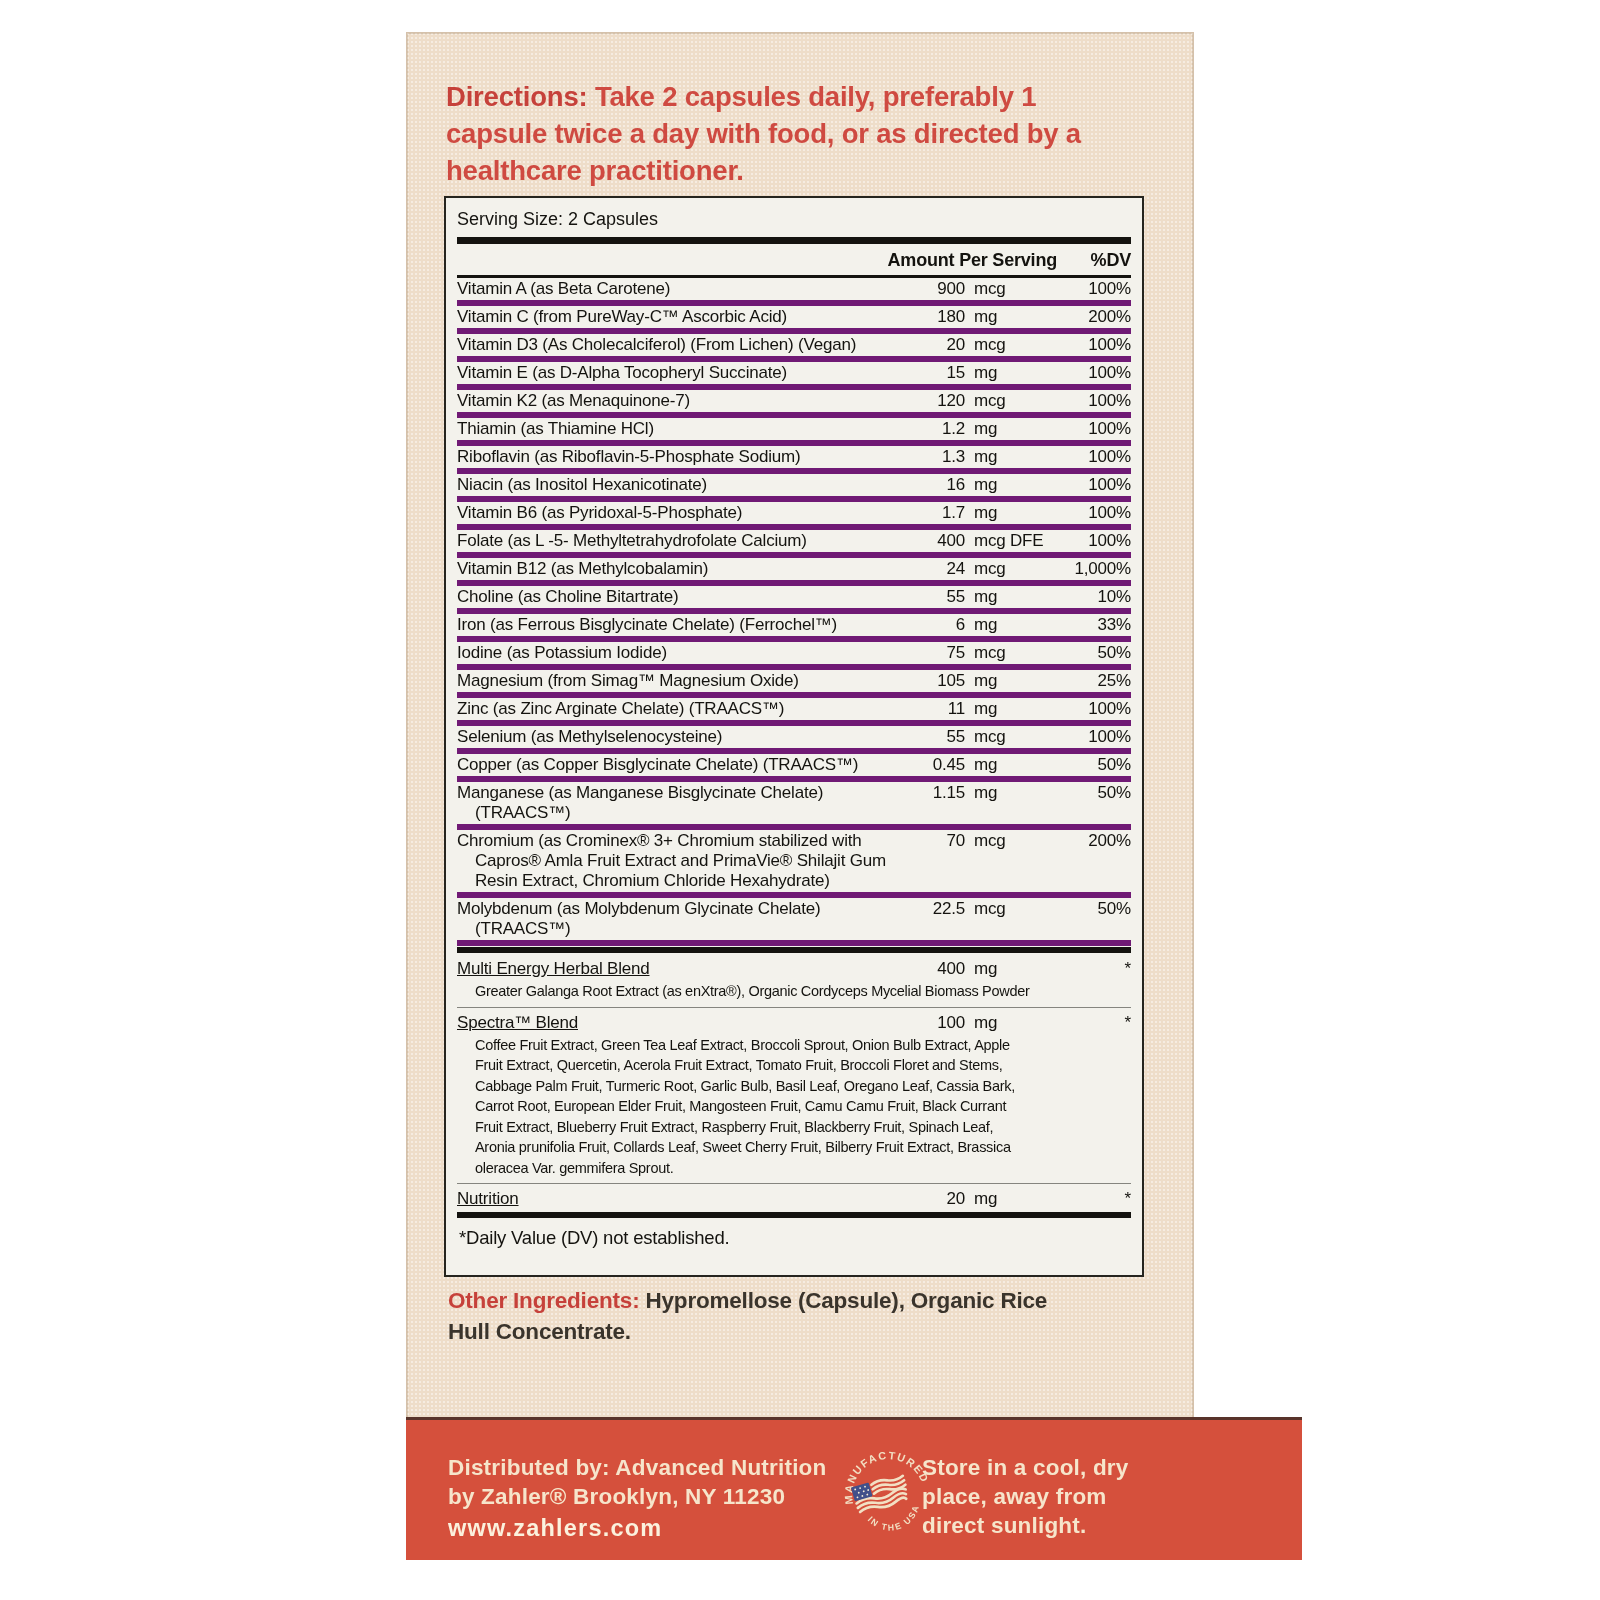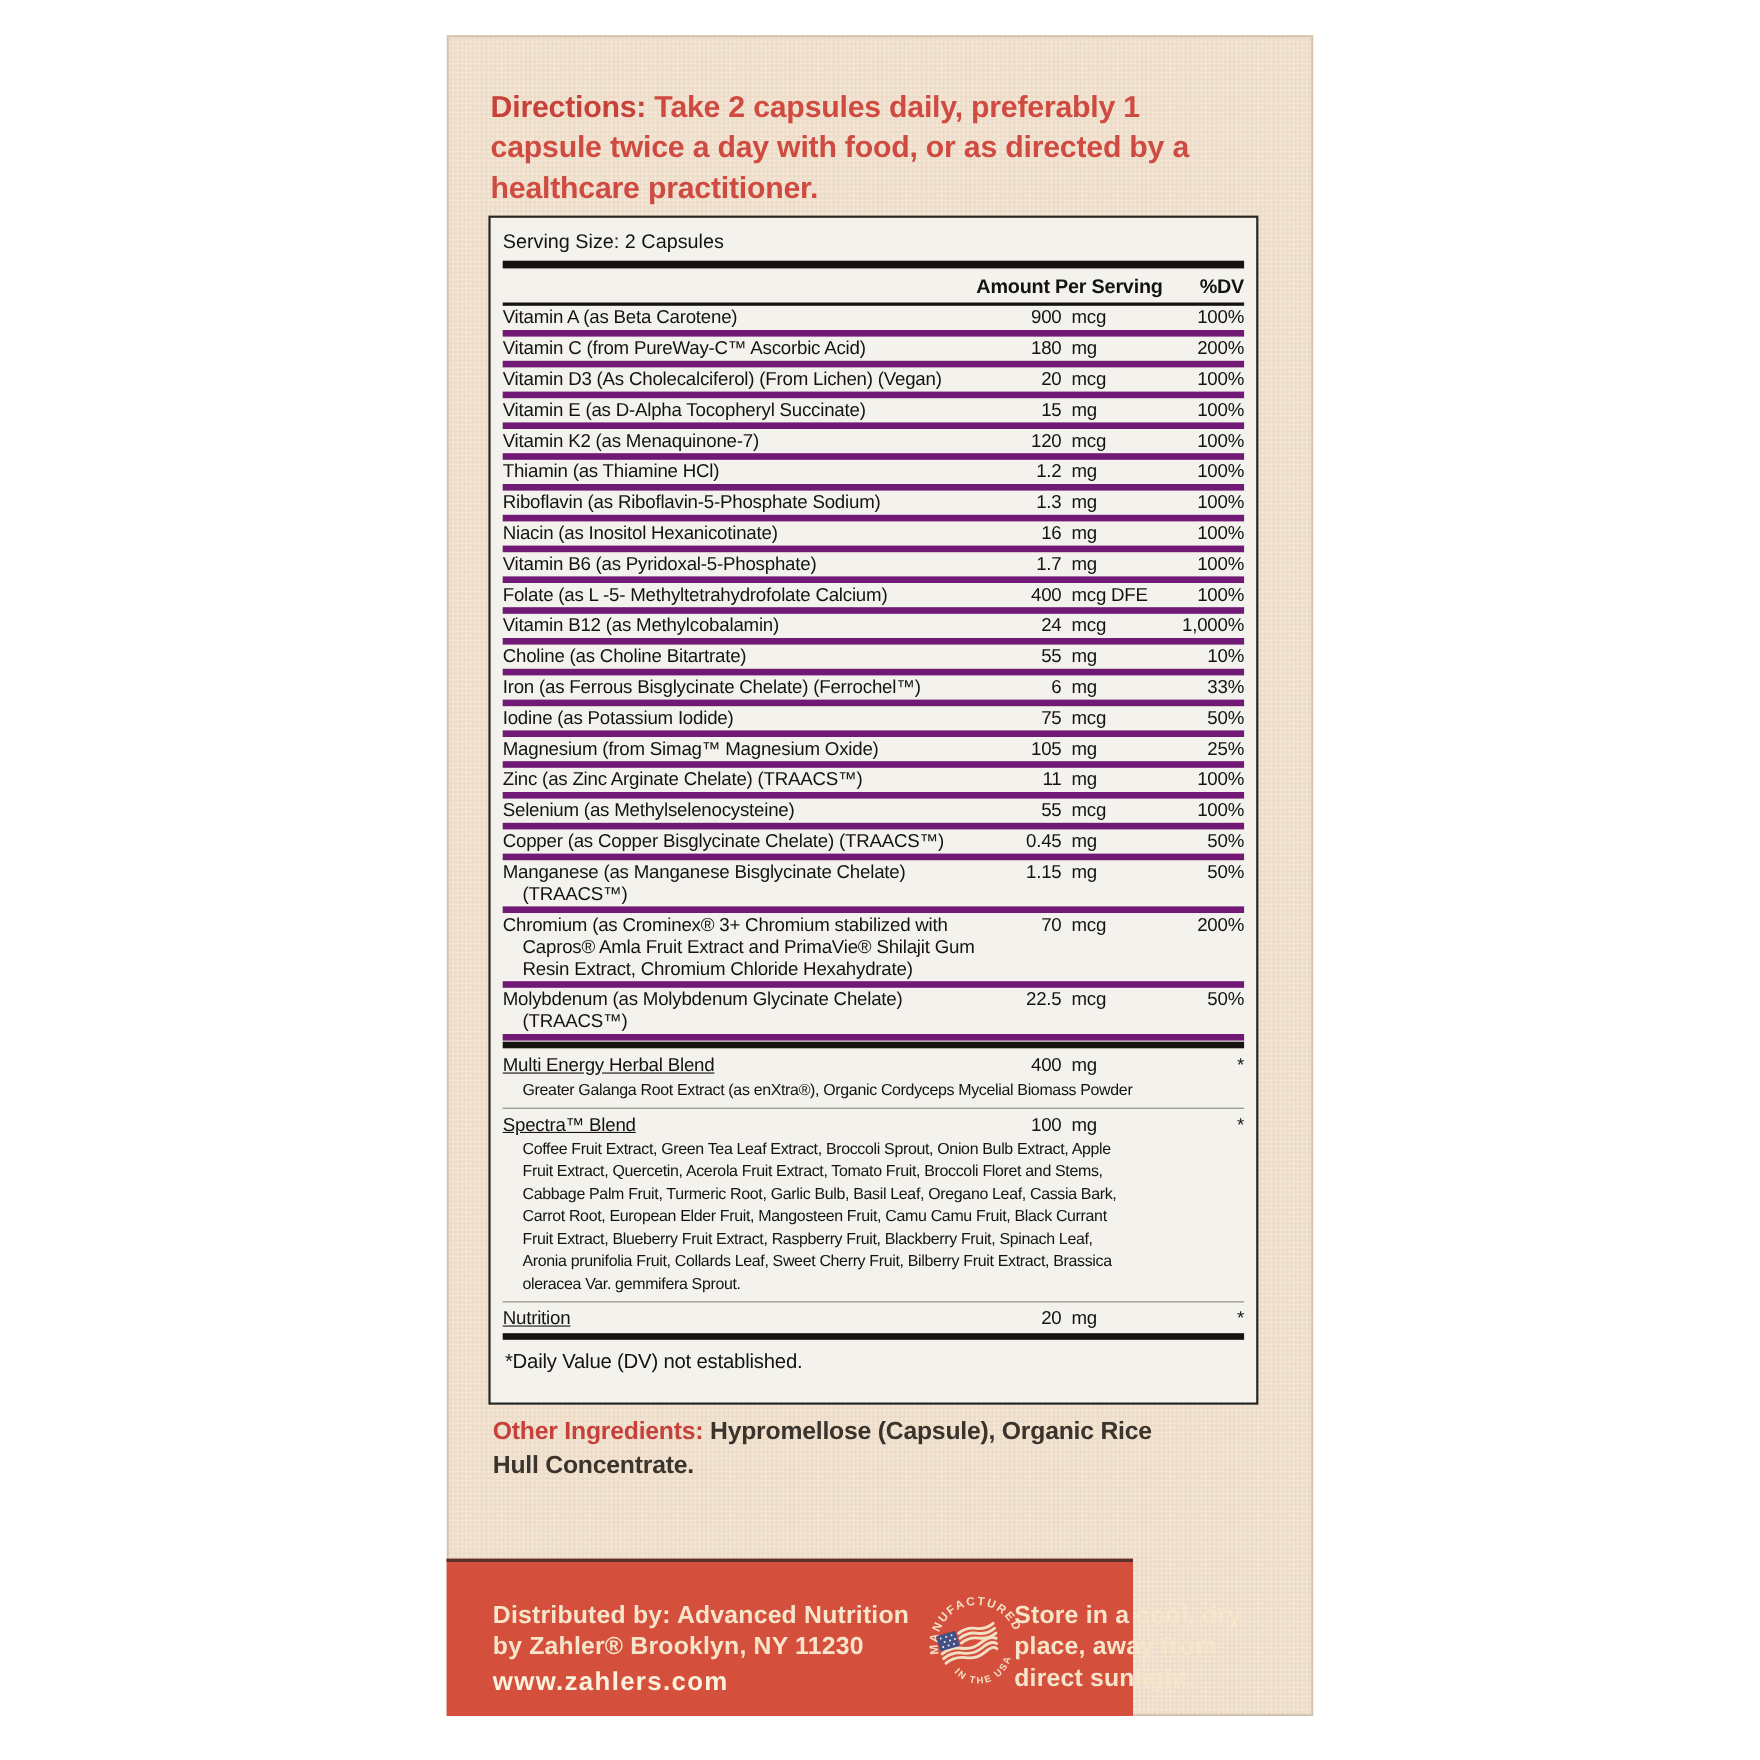--- a/index.html
+++ b/index.html
@@ -50,21 +50,21 @@
   .bdetails{font-size:14.5px;line-height:20.5px;letter-spacing:-.3px;padding:0 0 5px 18px;max-width:560px;}
   .ffoot{font-size:18.5px;padding:8px 0 0 2px;letter-spacing:-.2px;}
   
   .other{
     position:absolute;left:42px;top:1253px;width:610px;
     font-size:22.5px;line-height:31px;font-weight:600;color:#3a342c;letter-spacing:-.2px;
   }
   .other .olabel{color:#c6413a;font-weight:800;}
   
   .redbar{
-    position:absolute;left:0;top:1385px;width:624px;height:143px;box-sizing:border-box;
+    position:absolute;left:0;top:1385px;width:896px;height:143px;box-sizing:border-box;
     background:#d5503c;border-top:3px solid #58332a;
   }
   .dist{position:absolute;left:42px;top:33px;color:#f6e5cb;font-size:22.5px;line-height:29px;font-weight:600;letter-spacing:.2px;}
   .dist .web{font-weight:800;font-size:23.5px;letter-spacing:1.2px;color:#fbf1dd;margin-top:3px;}
   .seal{position:absolute;left:434px;top:24px;width:94px;height:94px;transform:rotate(-16deg);}
   .store{position:absolute;left:516px;top:33px;width:245px;color:#f6e5cb;font-size:22.5px;line-height:29px;font-weight:600;letter-spacing:.2px;}
 </style>
 </head>
 <body>
 

